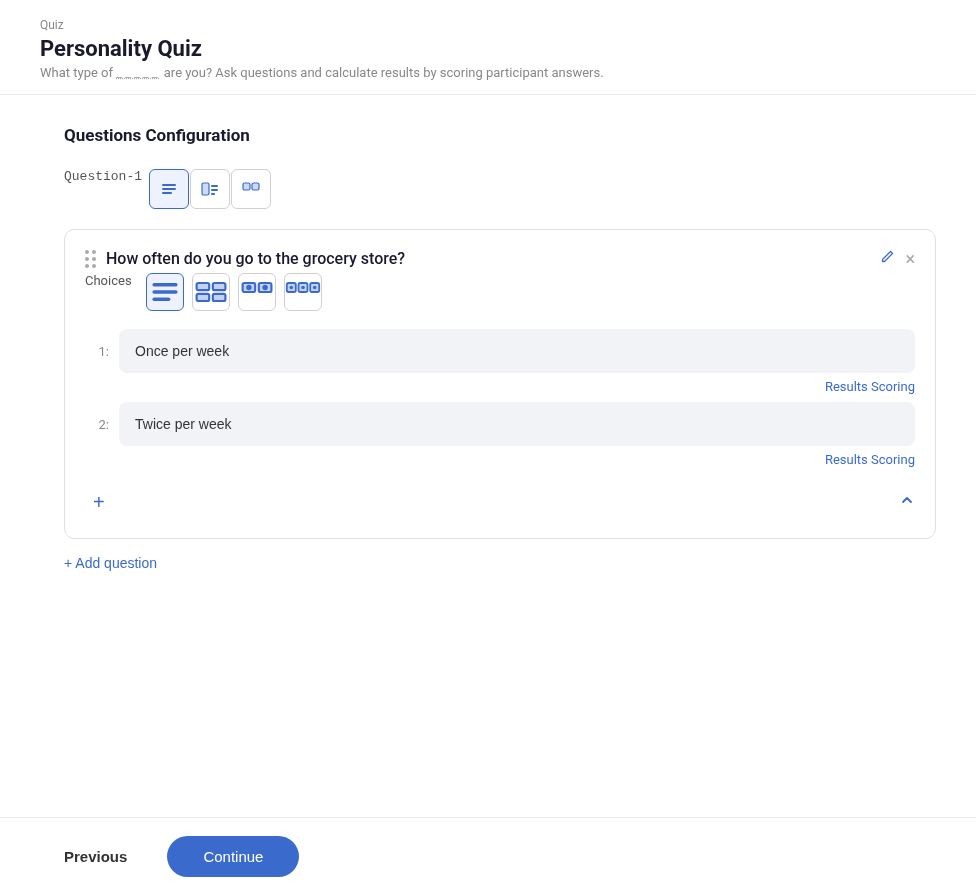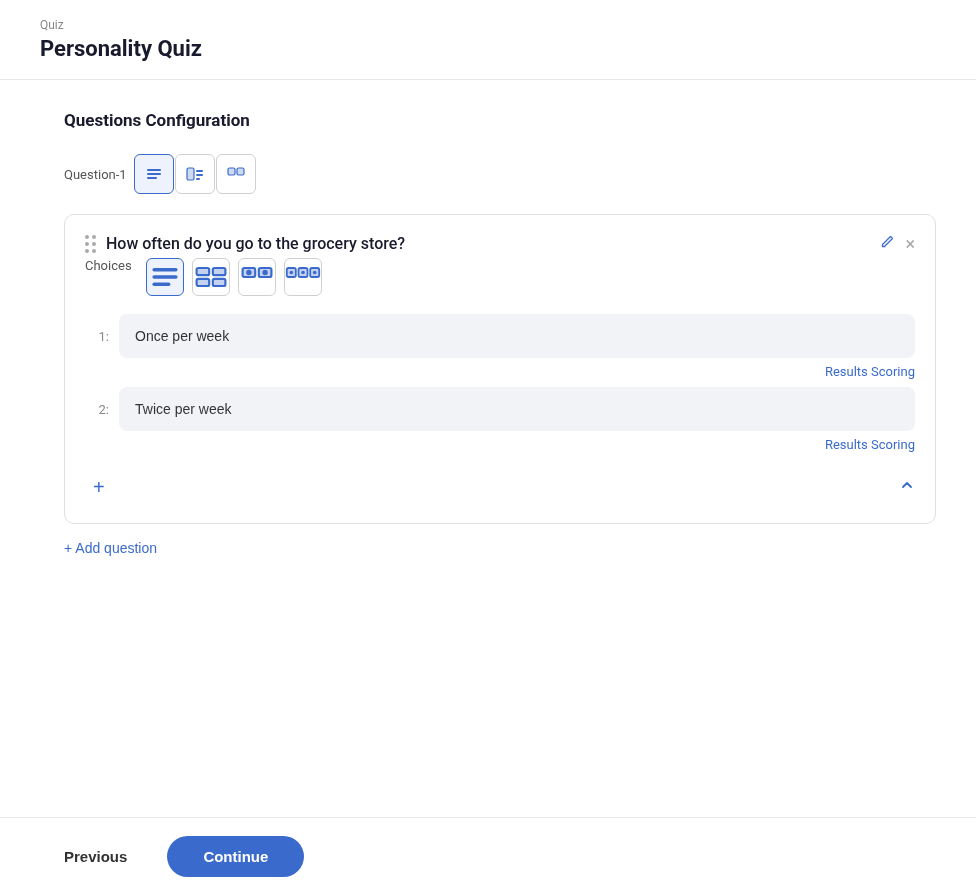--- a/index.html
+++ b/index.html
@@ -54,23 +54,23 @@
     .section-title {
       font-size: 17px;
       font-weight: 700;
       color: #1a1a2e;
       margin-bottom: 24px;
     }
 
     
     .question-config-row {
       display: flex;
-      align-items: center;
       gap: 1px;
       margin-bottom: 20px;
+      font-family: Liberation Mono, monospace;
     }
     .question-label {
       font-size: 13px;
       color: #555;
       white-space: nowrap;
       margin-right: 6px;
     }
     .icon-btn {
       width: 40px;
       height: 40px;
@@ -269,33 +269,36 @@
       font-weight: 600;
       cursor: pointer;
       padding: 12px 24px;
     }
     .btn-continue {
       background: #3a6bcc;
       border: none;
       border-radius: 30px;
       color: #fff;
       font-size: 15px;
-      font-weight: 700;
+      font-weight: 400;
       padding: 12px 36px;
       cursor: pointer;
     }
   </style>
 </head>
 <body>
 
 <div class="page-wrapper">
 
   <div class="header">
     <div class="header-quiz-label">Quiz</div>
     <div class="header-title">Personality Quiz</div>
+    <div class="header-desc">
+      <span>What type of </span><span class="blank">_____</span><span> are you? Ask questions and calculate results by scoring participant answers.</span>
+    </div>
   </div>
 
   <div class="main-content">
     <div class="section-title">Questions Configuration</div>
 
     <div class="question-config-row">
       <span class="question-label">Question-1</span>
 
       <button class="icon-btn active" title="Text only">
         <svg viewBox="0 0 20 20" fill="none" xmlns="http://www.w3.org/2000/svg">

